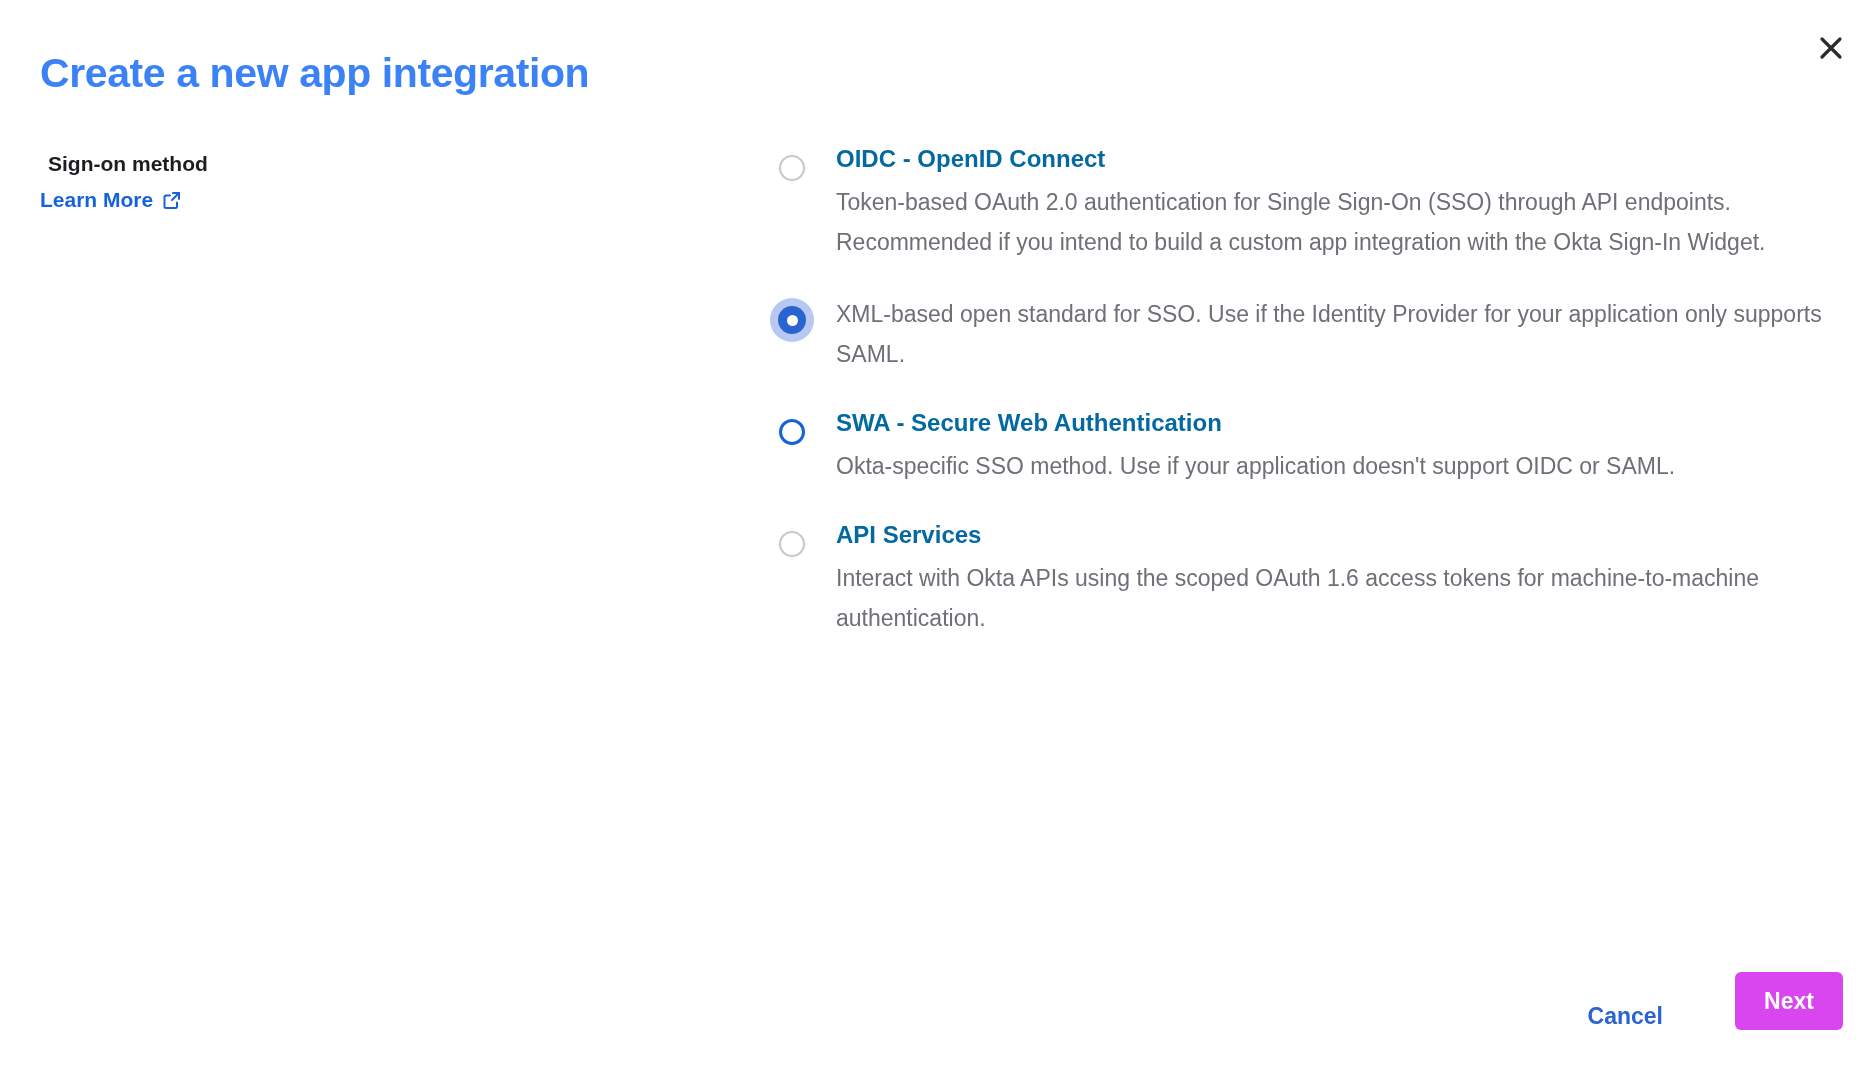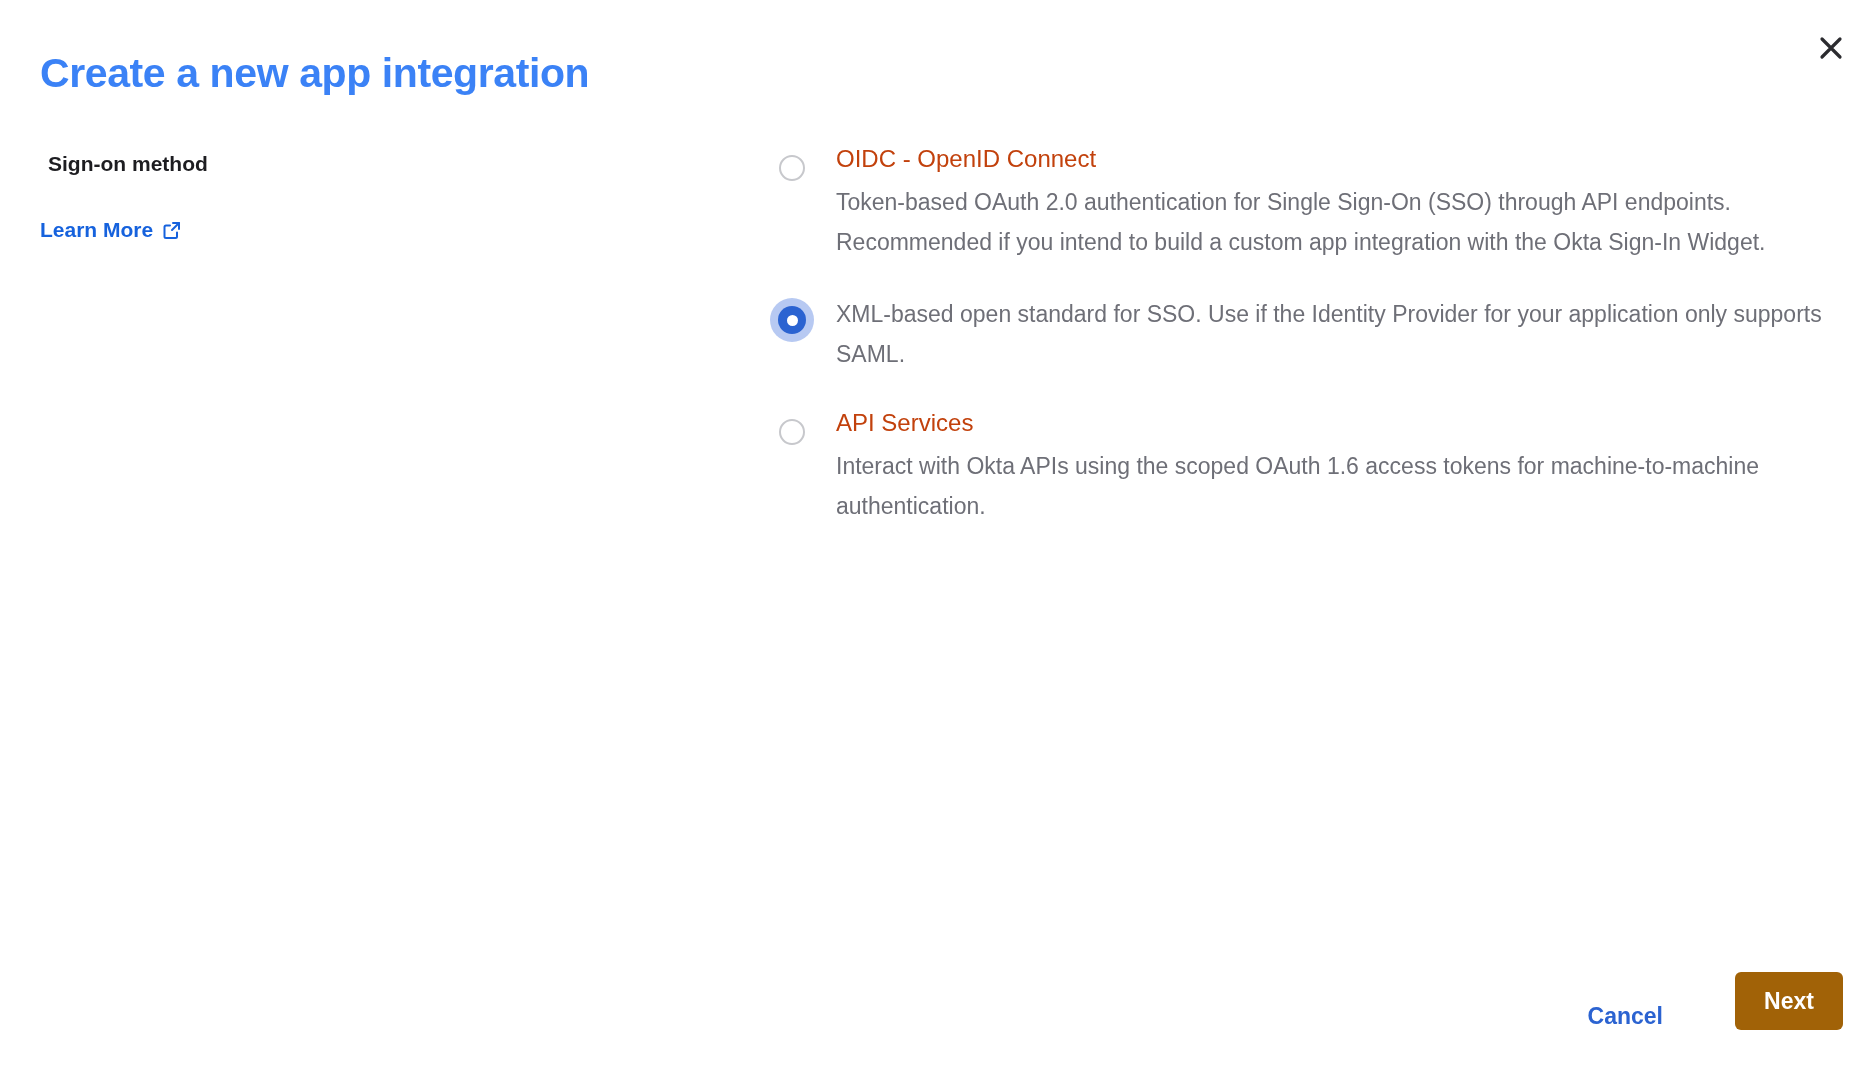--- a/index.html
+++ b/index.html
@@ -65,21 +65,20 @@
     font-size: 21px;
     line-height: 28px;
     font-weight: 700;
     color: #1d1d21;
     margin: 8px;
   }
   .learn-more {
     display: inline-flex;
     align-items: center;
     gap: 9px;
-    margin-top: 30px;
     font-size: 21px;
     line-height: 28px;
     font-weight: 700;
     color: #1662dd;
     text-decoration: none;
     cursor: pointer;
   }
   .learn-more svg { display: block; }
 
   
@@ -137,22 +136,22 @@
     width: 11px;
     height: 11px;
     border-radius: 50%;
     background: #ffffff;
   }
 
   .option-label {
     display: block;
     font-size: 24px;
     line-height: 34px;
-    font-weight: 400;
-    color: #c2410c;
+    font-weight: 700;
+    color: #0369a1;
   }
   .option-desc {
     display: block;
     margin-top: 6px;
     font-size: 23px;
     line-height: 40px;
     font-weight: 400;
     color: #6e6f77;
     max-width: 1060px;
   }
@@ -175,21 +174,21 @@
     font-weight: 700;
     color: #2b63d1;
     cursor: pointer;
   }
   .btn-next {
     border: none;
     padding: 0 26px;
     height: 58px;
     min-width: 108px;
     border-radius: 6px;
-    background: #a16207;
+    background: #d946ef;
     color: #ffffff;
     font-family: inherit;
     font-size: 23px;
     font-weight: 700;
     cursor: pointer;
   }
 </style>
 </head>
 <body>
 
@@ -229,20 +228,27 @@
       <span class="option-desc">Token-based OAuth 2.0 authentication for Single Sign-On (SSO) through API endpoints. Recommended if you intend to build a custom app integration with the Okta Sign-In Widget.</span>
     </div>
 
     <div class="option">
       <span class="radio checked">
           <span class="ring"></span>
         </span>
       <span class="option-desc">XML-based open standard for SSO. Use if the Identity Provider for your application only supports SAML.</span>
     </div>
 
+    <div class="option">
+      <span class="radio hover">
+          <span class="ring"></span>
+        </span>
+      <span class="option-label">SWA - Secure Web Authentication</span>
+      <span class="option-desc">Okta-specific SSO method. Use if your application doesn't support OIDC or SAML.</span>
+    </div>
 
     <div class="option">
       <span class="radio">
           <span class="ring"></span>
         </span>
       <span class="option-label">API Services</span>
       <span class="option-desc">Interact with Okta APIs using the scoped OAuth 1.6 access tokens for machine-to-machine authentication.</span>
     </div>
 
   </div>

